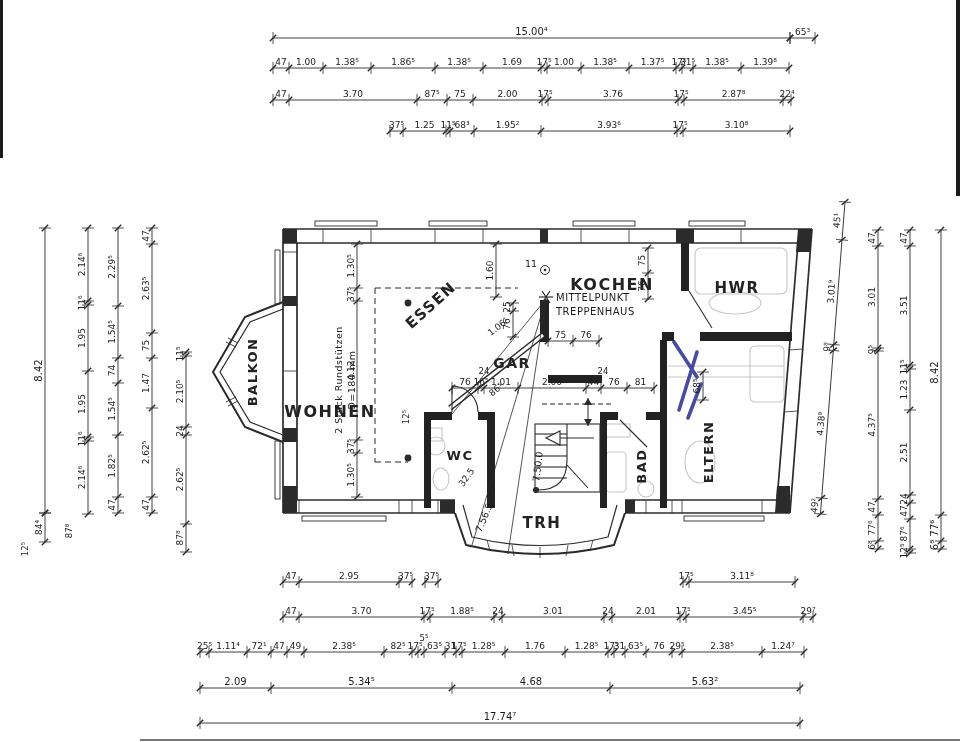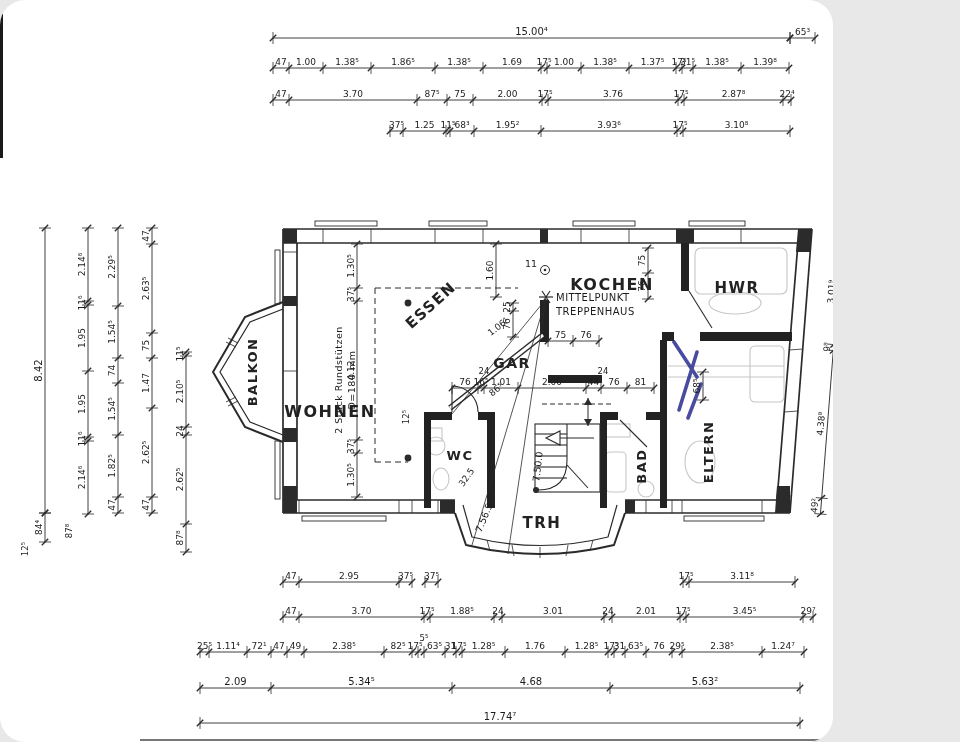--- a/index.html
+++ b/index.html
@@ -1,17 +1,17 @@
 <!DOCTYPE html>
 <html><head>
 <meta charset="utf-8">
 <style>
   html,body{margin:0;padding:0;background:#e8e8e8;}
-  .canvas{position:relative;width:833px;height:742px;background:#ffffff;overflow:hidden;
-          font-family:"DejaVu Sans","Liberation Sans",sans-serif;border-radius:25px;}
+  .canvas{position:relative;width:960px;height:742px;background:#ffffff;overflow:hidden;
+          font-family:"DejaVu Sans","Liberation Sans",sans-serif;}
   svg{position:absolute;inset:0;}
   svg text{font-family:"DejaVu Sans","Liberation Sans",sans-serif;fill:#1c1c1c;}
   .room-label{font-weight:700;letter-spacing:1.5px;fill:#222;}
   .note-label{letter-spacing:.5px;}
 </style>
 </head>
 <body>
 
 <div class="canvas">
 <svg id="plan" width="960" height="742" viewBox="0 0 960 742">

